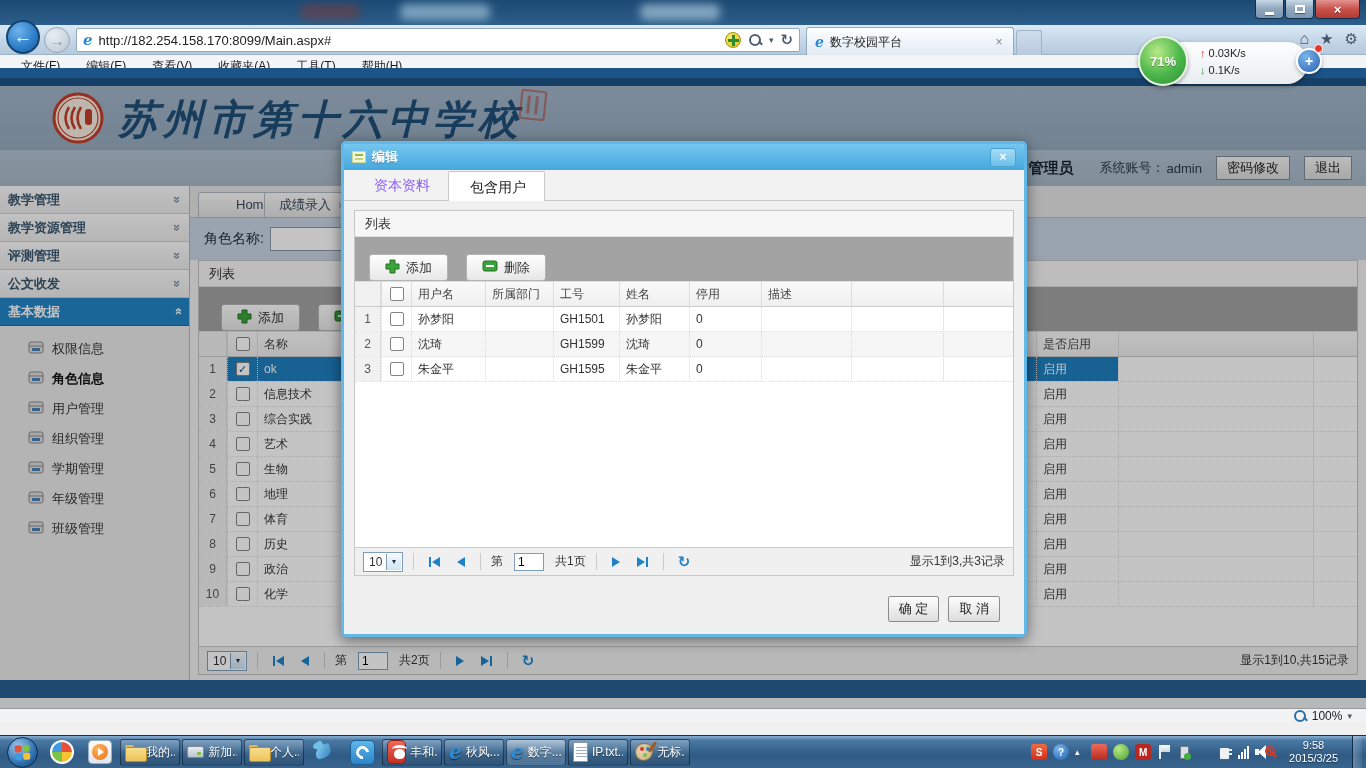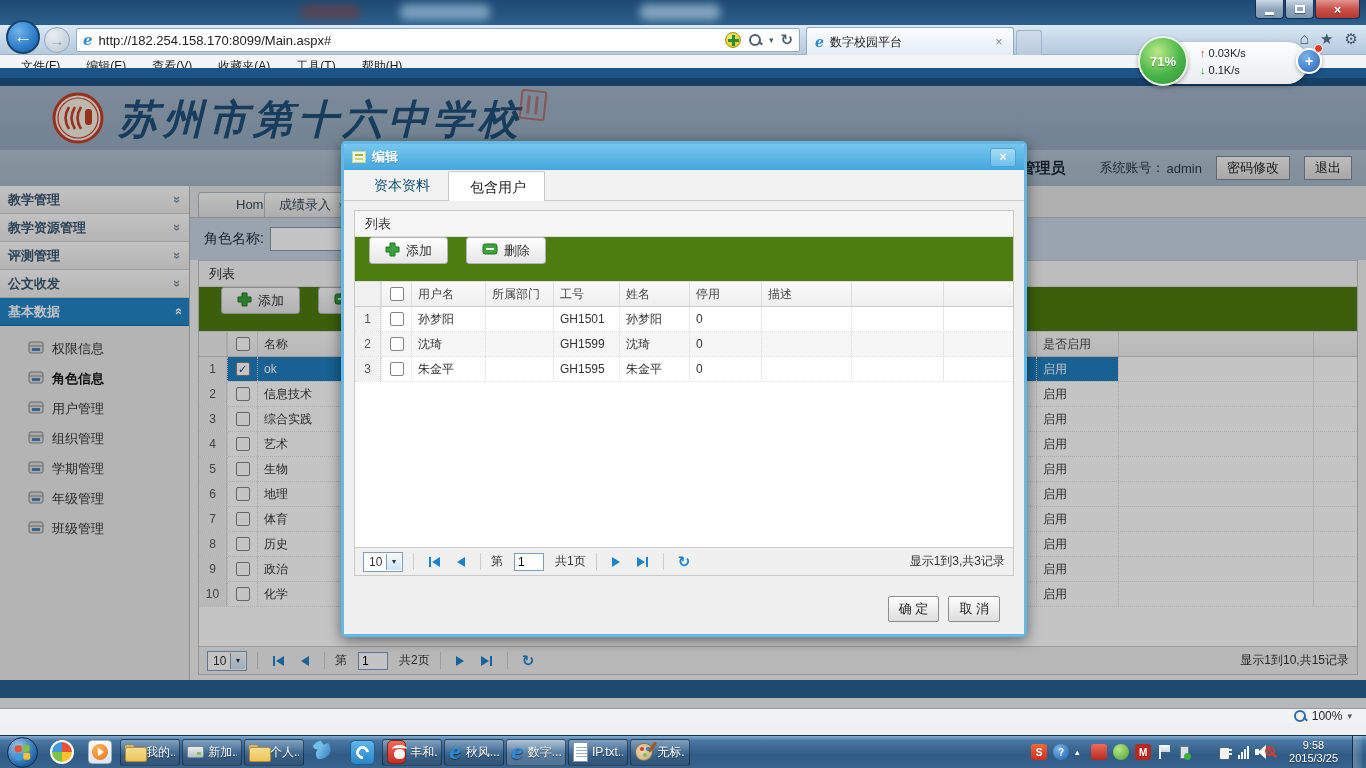--- a/index.html
+++ b/index.html
@@ -89,21 +89,21 @@
   .main { position:absolute; left:190px; top:118px; width:1176px; height:494px; background:#f2f2f2; }
   .tabbar { position:absolute; left:0; top:0; width:1176px; height:32px; background:#e6e6e6; border-bottom:1px solid #bcbcbc; }
   .page-tab { position:absolute; top:6px; height:26px; line-height:24px; padding:0 14px;
     background:linear-gradient(#fbfbfb,#e2e2e2); border:1px solid #b0b8c0; border-radius:3px 3px 0 0; font-size:13px; color:#3a4a5a; }
   .page-tab .x { color:#888; margin-left:7px; font-size:11px; }
   .role-bar { position:absolute; left:0; top:32px; width:1176px; height:42px; background:#c9d6e4; display:flex; align-items:center; padding-left:14px; }
   .role-label { font-size:14px; color:#1e2c3a; }
   .role-input { width:170px; height:24px; margin-left:6px; border:1px solid #8a98a6; background:#fff; font-size:13px; padding:0 4px; }
   .panel { position:absolute; left:8px; top:74px; width:1160px; height:415px; background:#fff; border:1px solid #c2c2c2; display:flex; flex-direction:column; }
   .panel-head { height:26px; background:#f6f6f6; border-bottom:1px solid #ddd; display:flex; align-items:center; padding-left:10px; font-size:13px; color:#333; }
-  .btn-row { height:44px; display:flex; align-items:flex-start; gap:18px; padding-left:22px; background:#4d7c0f; }
+  .btn-row { height:44px; display:flex; align-items:flex-end; gap:18px; padding-left:22px; background:#a3a3a3; }
   .tool-btn { display:inline-flex; align-items:center; gap:6px; height:27px; padding:0 15px;
     background:linear-gradient(#fefefe,#e7e7e7); border:1px solid #b3b3b3; border-radius:3px; font-size:13px; color:#333; }
   .thead { display:flex; height:26px; background:linear-gradient(#fafafa,#efefef); border-top:1px solid #ddd; border-bottom:1px solid #ccc; font-size:12px; color:#444; align-items:center; }
   .trow { display:flex; height:25px; align-items:center; font-size:12px; color:#333; border-bottom:1px dotted #e0e0e0; background:#fff; }
   .trow.alt { background:#f6f6f6; }
   .cell { display:flex; align-items:center; height:100%; padding-left:6px; border-left:1px dotted #ddd; overflow:hidden; white-space:nowrap; }
   .thead .cell { border-left:1px solid #ddd; }
   .cell:first-child, .thead .cell:first-child { border-left:none; }
   .c-num { width:28px; justify-content:center; padding-left:0; background:#f1f1f1; border-right:1px solid #ddd; color:#555; }
   .c-cb { width:30px; justify-content:center; padding-left:0; }
@@ -141,21 +141,21 @@
   .dlg-title { height:26px; background:linear-gradient(#74c6ef,#46a7dd); display:flex; align-items:center; padding:0 8px;
     border-radius:2px 2px 0 0; }
   .dlg-title-ic { width:14px; height:12px; background:#f3f7d8; border:1px solid #c9d69a; margin-right:6px; position:relative; }
   .dlg-title-ic::before { content:""; position:absolute; left:2px; top:2px; width:8px; height:2px; background:#9ab34f; }
   .dlg-title-ic::after { content:""; position:absolute; left:2px; top:6px; width:8px; height:2px; background:#c4d47e; }
   .dlg-title-text { color:#fff; font-weight:bold; font-size:13px; text-shadow:0 1px 1px rgba(0,0,0,.25); }
   .dlg-close { margin-left:auto; width:26px; height:19px; background:linear-gradient(#a6dcf5,#6cc0ec); border:1px solid #4ba3d4; border-radius:3px;
     color:#fff; font-weight:bold; font-size:12px; display:flex; align-items:center; justify-content:center; }
   .dlg-tabs { height:31px; background:#f2f2f2; border-bottom:1px solid #c8c8c8; display:flex; align-items:flex-end; padding-left:12px; position:relative; }
   .dtab { height:30px; line-height:30px; padding:0 18px; font-size:14px; }
-  .dtab.inactive { color:#0c4a6e; }
+  .dtab.inactive { color:#8b5cf6; }
   .dtab.active { background:#fff; border:1px solid #c8c8c8; border-bottom:none; color:#222; position:relative; top:1px; border-radius:2px 2px 0 0;padding-left:21px; }
   .dlg-body { position:absolute; left:0; top:57px; width:680px; height:433px; background:#f0f0f0; }
   .dlg-panel { position:absolute; left:10px; top:9px; width:660px; height:366px; background:#fff; border:1px solid #c8c8c8; display:flex; flex-direction:column; }
   .dc-user { width:74px; } .dc-dept { width:68px; } .dc-job { width:66px; } .dc-name { width:70px; }
   .dc-stop { width:72px; } .dc-desc { width:90px; } .dc-x { width:92px; } .dc-rest { flex:1; border-left:1px solid #e6e6e6; }
   .dlg-footer { position:absolute; left:0; bottom:10px; width:680px; height:30px; display:flex; justify-content:flex-end; align-items:center; gap:9px; padding-right:24px; }
   .dlg-btn { min-width:50px; height:26px; padding:0 10px; background:linear-gradient(#fdfdfd,#dedede); border:1px solid #8c8c8c; border-radius:2px;
     font-size:13px; color:#222; display:flex; align-items:center; justify-content:center; }
 
   
@@ -321,21 +321,21 @@
           <rect x="33" y="17" width="7" height="16" rx="3" fill="#c4402c"></rect>
         </svg>
       </div>
       <div class="school-title">苏州市第十六中学校</div>
       <div class="seal-stamp"></div>
     </div>
 
     <div class="user-bar">
       <span class="ub-text">当前用户：</span>
       <span class="ub-strong" style="margin-left:-12px;">管理员</span>
-      <span class="ub-text" style="margin-left:20px;">系统账号：</span>
+      <span class="ub-text" style="margin-left:12px;">系统账号：</span>
       <span class="ub-text" style="margin-left:-12px;">admin</span>
       <span class="ub-btn">密码修改</span>
       <span class="ub-btn">退出</span>
     </div>
 
     <div class="sidebar">
       <div>
 
           <div class="side-group">
             <span>教学管理</span>

